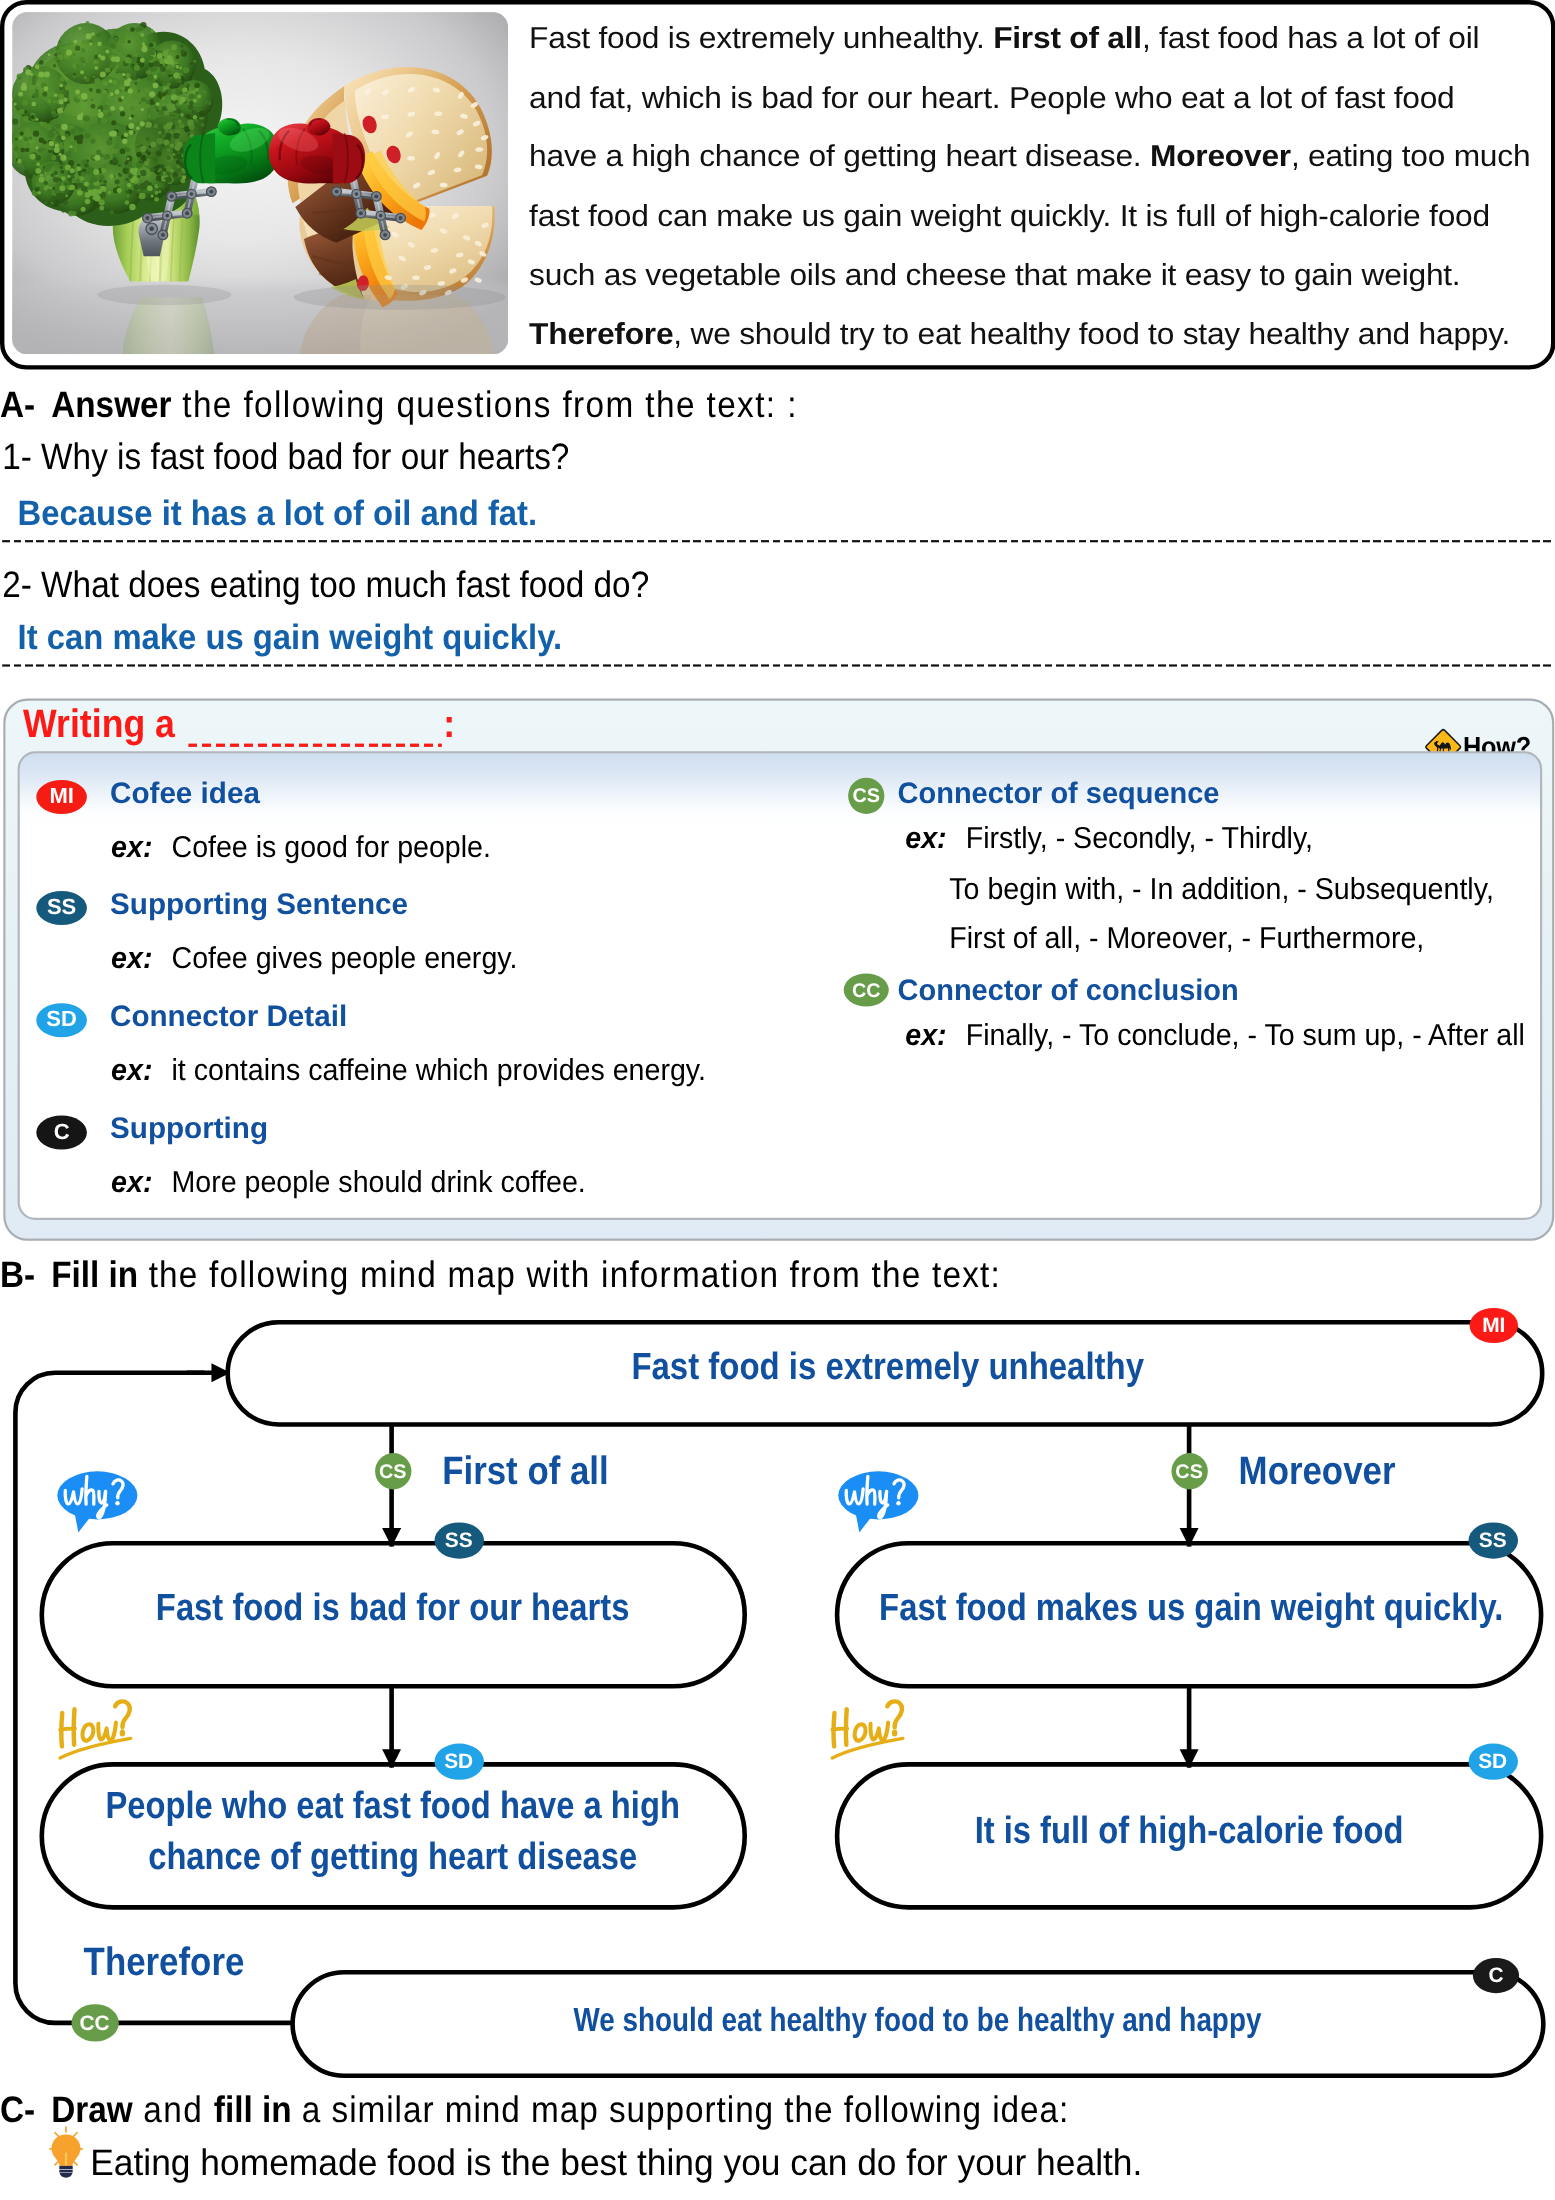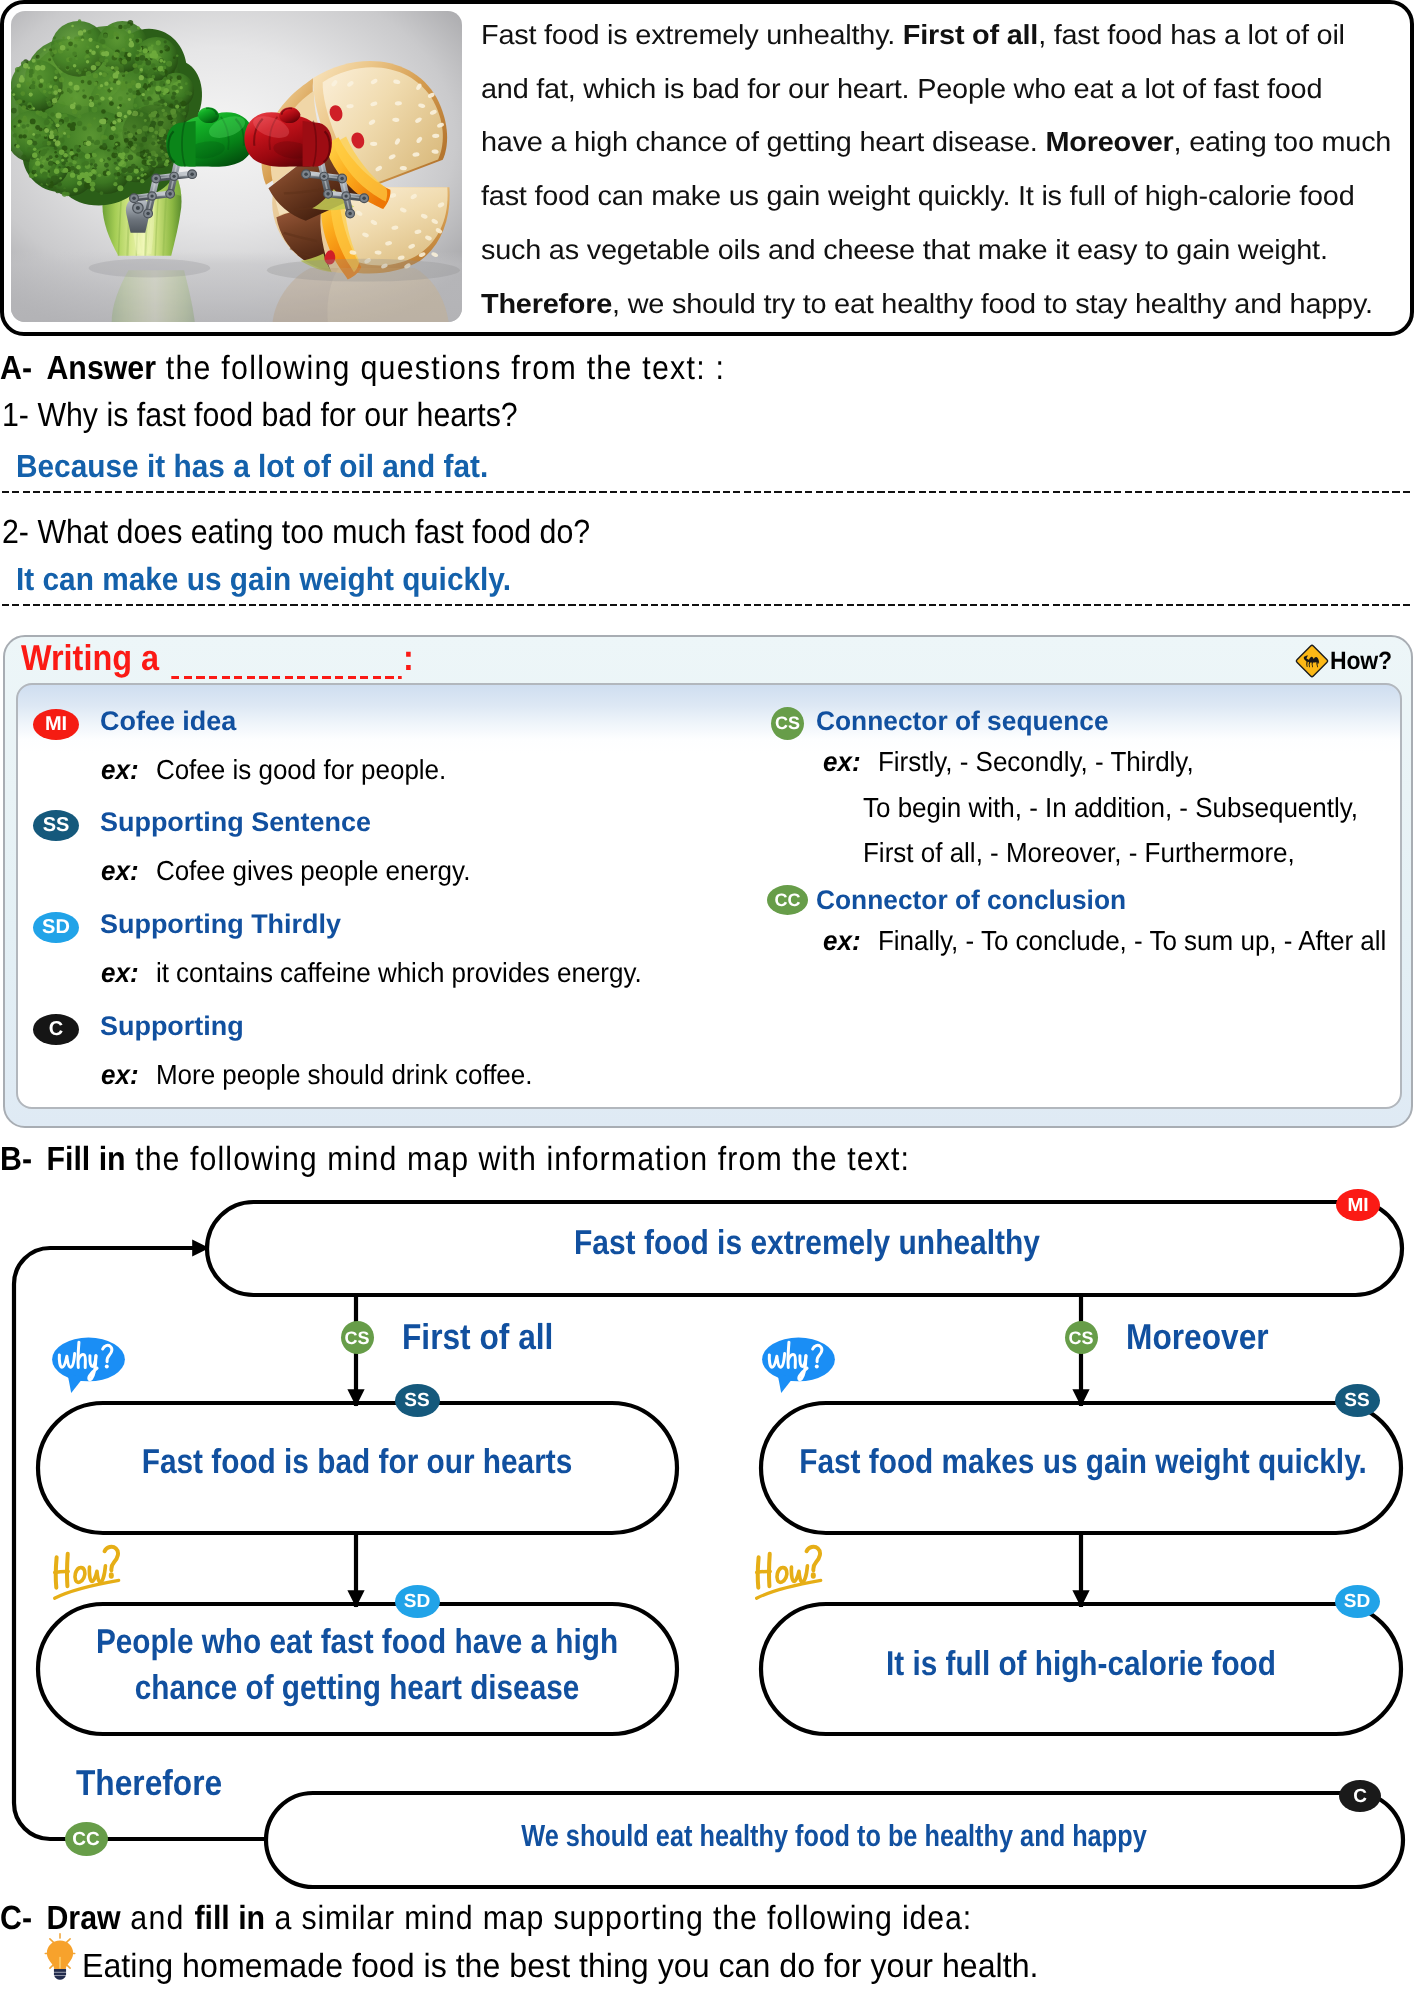--- a/index.html
+++ b/index.html
@@ -27,21 +27,21 @@
   #writing-outer { left:3px; top:635px; width:1410px; height:493px; border:2px solid #a8adb3; border-radius:22px;
                    background:linear-gradient(180deg,#edf6f8 0%, #e9f3f6 32%, #e4f0f5 60%, #dfeaf4 100%); }
   #writing-title { position:absolute; left:16px; top:0px; font-size:36px; font-weight:bold; color:#fb1a15; letter-spacing:0px; transform:scaleX(0.9); transform-origin:left top; white-space:nowrap;}
   #wt-blank { display:inline-block; width:256px; height:34px; vertical-align:-9px; margin:0 1px 0 14px; background-image:repeating-linear-gradient(to right,#fb1a15 0 9px, transparent 9px 14px); background-size:100% 3.2px; background-position:left bottom; background-repeat:repeat-x; }
   #writing-inner { position:absolute; left:11px; top:46px; width:1386px; height:426px; background:linear-gradient(180deg,#cfdef0 0%, #dde8f4 30%, #eef4fa 55%, #fdfeff 80%, #ffffff 100%); background-size:100% 68px; background-repeat:no-repeat; background-color:#fff;
                    border:2px solid #b2b7bd; border-radius:16px; }
   .badge { position:absolute; border-radius:50%; color:#fff; font-weight:bold; text-align:center; font-family:"Liberation Sans",sans-serif; }
   .wlabel { position:absolute; font-size:27px; font-weight:bold; color:#11509f; white-space:nowrap; transform-origin:left top; }
   .wex { position:absolute; font-size:27.5px; color:#000; white-space:nowrap; transform-origin:left top; }
   .wex i { font-weight:bold; font-style:italic; }
-  #howsign { position:absolute; right:14px; top:6px; display:flex; align-items:center; }
+  #howsign { position:absolute; right:14px; top:24px; display:flex; align-items:center; }
   #howsign .htxt { font-size:25px; font-weight:bold; color:#000; letter-spacing:-0.2px; transform:scaleX(0.92); transform-origin:left center; }
 
   
   #mindmap { left:0; top:1180px; width:1414px; height:720px; }
   .mmtext { position:absolute; font-weight:bold; color:#11509f; text-align:center; white-space:nowrap;
             transform-origin:center top; }
   .mmconn { position:absolute; font-weight:bold; color:#11509f; white-space:nowrap; transform-origin:left top; }
   .mmbadge { position:absolute; border-radius:50%; color:#fff; font-weight:bold; text-align:center; }
   #secB { font-size:33.5px; }
   #secC { font-size:33.5px; }
@@ -1288,21 +1288,21 @@
       <span class="htxt">How?</span>
     </div>
     <div id="writing-inner"></div>
   <div class="badge" style="left: 28px; top: 72px; width: 46px; height: 31px; background: rgb(245, 28, 19); font-size: 20px; line-height: 31px;">MI</div>
       <div class="wlabel" style="left: 95px; top: 69px; transform: scaleX(0.998);">Cofee idea</div>
       <div class="wex" style="left: 96px; top: 117px; transform: scaleX(0.945);"><i>ex:</i><span>  Cofee is good for people.</span></div>
       <div class="badge" style="left: 28px; top: 173px; width: 46px; height: 31px; background: rgb(21, 89, 124); font-size: 20px; line-height: 31px;">SS</div>
       <div class="wlabel" style="left: 95px; top: 170px; transform: scaleX(0.998);">Supporting Sentence</div>
       <div class="wex" style="left: 96px; top: 218px; transform: scaleX(0.945);"><i>ex:</i><span>  Cofee gives people energy.</span></div>
       <div class="badge" style="left: 28px; top: 275px; width: 46px; height: 31px; background: rgb(33, 163, 232); font-size: 20px; line-height: 31px;">SD</div>
-      <div class="wlabel" style="left: 95px; top: 272px; transform: scaleX(0.998);">Supporting Thirdly</div>
+      <div class="wlabel" style="left: 95px; top: 272px; transform: scaleX(0.998);">Connector Detail</div>
       <div class="wex" style="left: 96px; top: 320px; transform: scaleX(0.945);"><i>ex:</i><span>  it contains caffeine which provides energy.</span></div>
       <div class="badge" style="left: 28px; top: 377px; width: 46px; height: 31px; background: rgb(21, 21, 21); font-size: 20px; line-height: 31px;">C</div>
       <div class="wlabel" style="left: 95px; top: 374px; transform: scaleX(0.998);">Supporting</div>
       <div class="wex" style="left: 96px; top: 422px; transform: scaleX(0.945);"><i>ex:</i><span>  More people should drink coffee.</span></div>
       <div class="badge" style="left: 766px; top: 70px; width: 33px; height: 33px; background: rgb(103, 157, 73); font-size: 18px; line-height: 33px;">CS</div>
       <div class="wlabel" style="left: 811px; top: 69px; transform: scaleX(0.975);">Connector of sequence</div>
       <div class="wex" style="left: 818px; top: 109px; transform: scaleX(0.945);"><i>ex:</i><span>  Firstly, - Secondly, - Thirdly,</span></div>
       <div class="wex" style="left: 858px; top: 154.7px; transform: scaleX(0.945);"><span>To begin with, - In addition, - Subsequently,</span></div>
       <div class="wex" style="left: 858px; top: 200.4px; transform: scaleX(0.945);"><span>First of all, - Moreover, - Furthermore,</span></div>
       <div class="badge" style="left: 762px; top: 248px; width: 41px; height: 30px; background: rgb(103, 157, 73); font-size: 18px; line-height: 30px;">CC</div>

